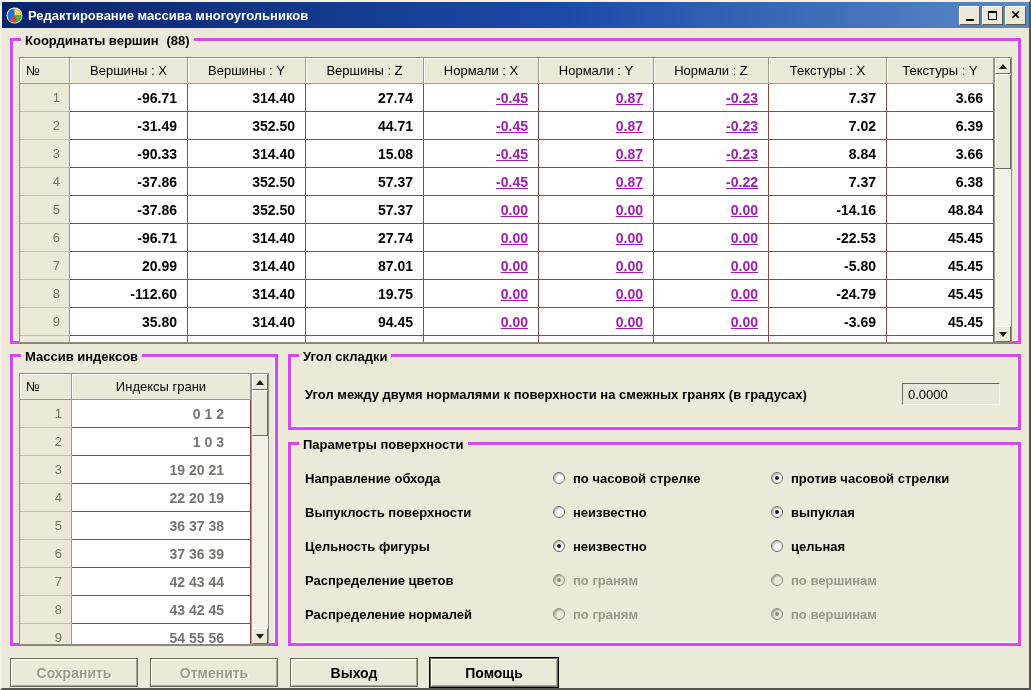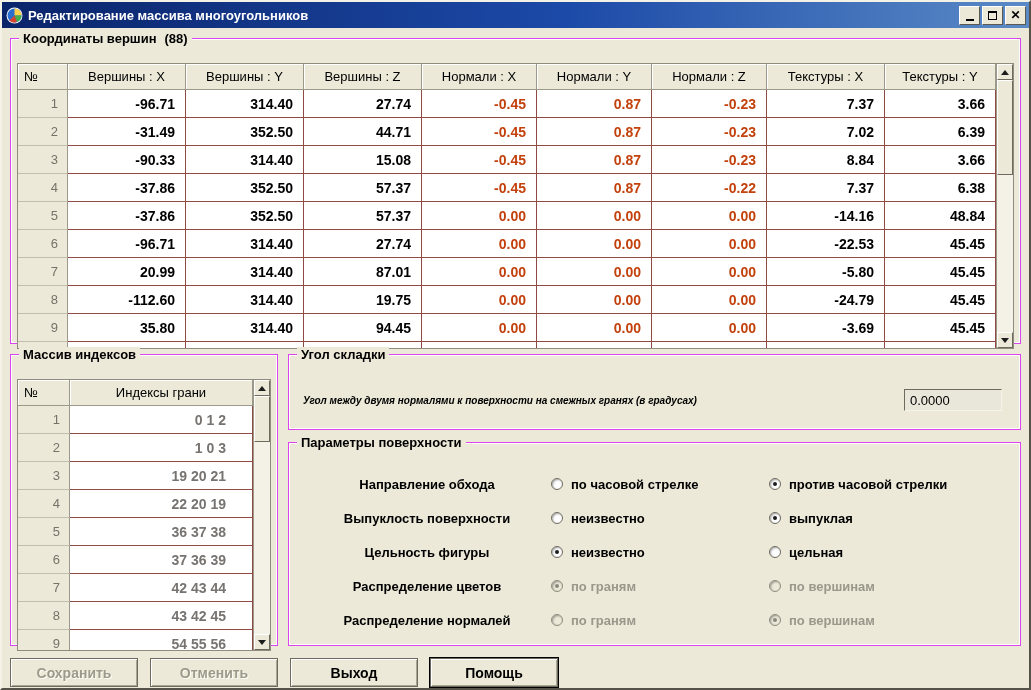--- a/index.html
+++ b/index.html
@@ -29,23 +29,23 @@
     background:#ece9d8; border:1px solid; border-color:#ffffff #5c594e #5c594e #ffffff;
     display:flex; align-items:center; justify-content:center; cursor:default;
   }
   .glyph-min { width:8px; height:2px; background:#000; margin-top:9px; }
   .glyph-max { width:9px; height:9px; border:1px solid #000; border-top-width:2px; }
   .glyph-close { font-size:12px; font-weight:bold; color:#000; line-height:1; }
   
   .dialog-body { flex:1; padding:4px 8px 6px; display:flex; flex-direction:column; }
   .group {
     position:relative; background:#ece9d8;
-    border:1px solid #d946ef;
+    border:3px solid #d946ef;
     box-shadow: inset 0 0 0 1px #fffef8;
-    padding:24px 6px 6px;
+    padding:16px 6px 6px;
   }
   .group-label {
     position:absolute; top:-8px; left:8px; background:#ece9d8;
     padding:0 4px; font-size:13px; font-weight:bold; white-space:nowrap;
   }
   .group-label .count { margin-left:8px; }
   
   .vertices-group { height:306px; flex:none; margin-top:6px; }
   .table-area { display:flex; height:286px; border:1px solid #8f8b7d; background:#fff; }
   .table-clip { flex:1; overflow:hidden; }
@@ -59,21 +59,21 @@
     font-size:13px; color:#000; overflow:hidden; white-space:nowrap;
   }
   .th.th-num { justify-content:flex-start; padding-left:6px; }
   .td {
     flex:none; background:#ffffff;
     border-right:1px solid #8e4a43; border-bottom:1px solid #8e4a43;
     display:flex; align-items:center; justify-content:flex-end;
     padding-right:10px; font-size:14px; font-weight:bold; color:#000;
     overflow:hidden; white-space:nowrap;
   }
-  .td.dim { color:#c2410c; }
+  .td.dim { color:#a21caf;text-decoration:underline; }
   .td.td-num {
     background:#ece9d8; color:#75726a; font-weight:normal; font-size:13px;
     border-right:1px solid #9c988a; border-bottom:1px solid #c2beae;
     padding-right:9px;
   }
   .idx-td { padding-right:26px; color:#767371; }
   
   .scrollbar { width:17px; flex:none; display:flex; flex-direction:column; background:#f4f2e6; border-left:1px solid #9c988a; }
   .sb-btn {
     height:16px; flex:none; background:#ece9d8;
@@ -87,29 +87,29 @@
   }
   .arr-up { width:0; height:0; border-left:4px solid transparent; border-right:4px solid transparent; border-bottom:5px solid #1c1c1c; }
   .arr-down { width:0; height:0; border-left:4px solid transparent; border-right:4px solid transparent; border-top:5px solid #1c1c1c; }
   
   .lower { display:flex; gap:10px; height:292px; margin-top:10px; flex:none; }
   .index-group { width:268px; flex:none; }
   .index-area { height:272px; }
   .right-col { flex:1; display:flex; flex-direction:column; }
   .fold-group { height:76px; flex:none; }
   .fold-content { display:flex; align-items:center; padding:10px 6px 0 8px; }
-  .fold-desc { flex:1; font-size:10px; font-weight:bold;font-style:italic; }
+  .fold-desc { flex:1; font-size:13px; font-weight:bold; }
   .fold-input {
     width:98px; height:22px; flex:none; margin-right:6px;
     border:1px solid; border-color:#6e6a5e #f6f4ea #f6f4ea #6e6a5e;
     background:#e9e7da; font-family:Liberation Sans, sans-serif; font-size:13px; padding:0 5px;
   }
   .params-group { flex:1; margin-top:12px; }
   .param-row { display:grid; grid-template-columns:248px 218px 1fr; align-items:center; height:34px; padding-left:8px; }
-  .param-label { font-size:13px; font-weight:bold; color:#000;text-align:center; }
+  .param-label { font-size:13px; font-weight:bold; color:#000; }
   .radio-option { display:flex; align-items:center; gap:8px; font-size:13px; font-weight:bold; color:#000; cursor:default; }
   .radio {
     width:12px; height:12px; border-radius:50%; flex:none; position:relative;
     background:#ffffff; border:1px solid #6e6a5e;
     box-shadow: inset 1px 1px 2px rgba(0,0,0,.35);
   }
   .radio.checked::after { content:''; position:absolute; inset:3px; border-radius:50%; background:#1d1d1d; }
   .radio-option.disabled { color:#9a978b; }
   .radio-option.disabled .radio { background:#ece9d8; border-color:#8f8c80; }
   .radio-option.disabled .radio.checked::after { background:#8a887d; }

